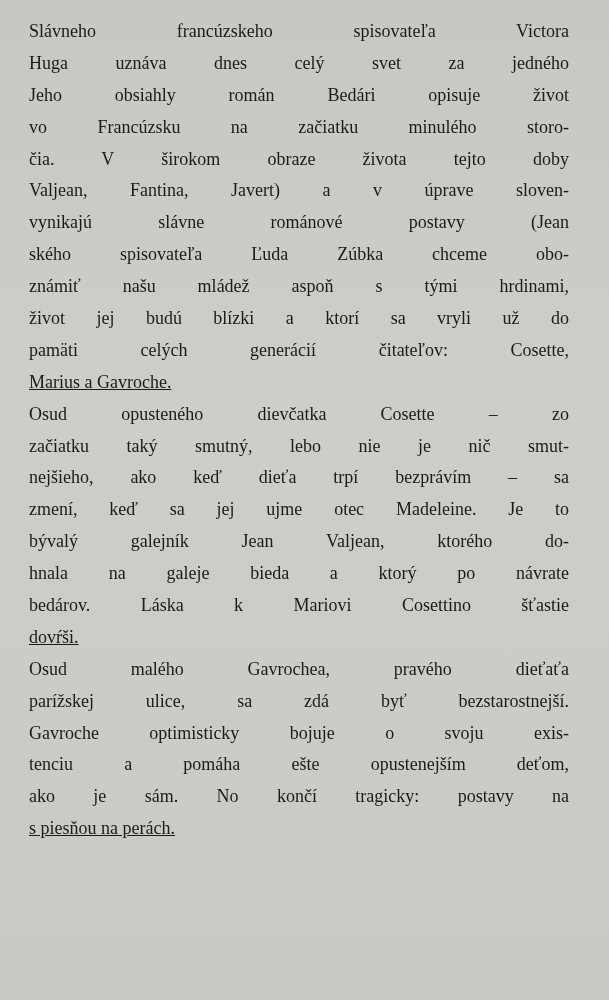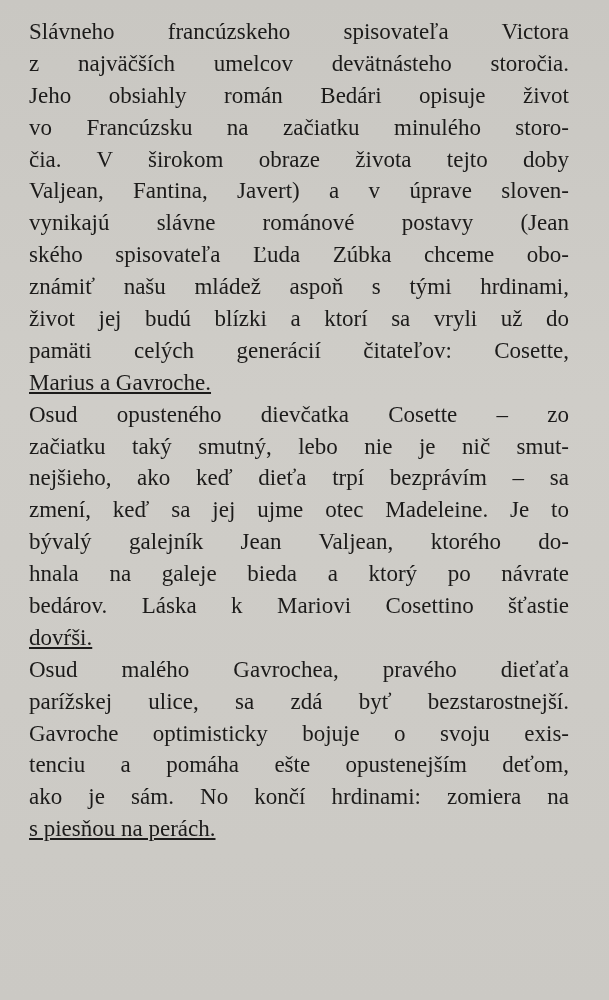--- a/index.html
+++ b/index.html
@@ -19,21 +19,21 @@
       top: 0;
       width: 609px;
       height: 1000px;
     }
     .text-block {
       position: absolute;
       left: 29px;
       top: 16px;
       width: 540px;
       font-family: "Liberation Serif", "DejaVu Serif", serif;
-      font-size: 23px;
+      font-size: 18px;
       line-height: 31.9px;
       color: #1c1b1a;
     }
     .line {
       display: block;
       white-space: nowrap;
       text-align: justify;
       text-align-last: justify;
       height: 31.9px;
     }
@@ -43,21 +43,21 @@
     }
   </style>
 </head>
 <body>
 
 <div class="page">
   <div class="text-block">
 
     <div>
       <span class="line">Slávneho francúzskeho spisovateľa Victora</span>
-      <span class="line">z najväčších umelcov devätnásteho storočia.</span>
+      <span class="line">Huga uznáva dnes celý svet za jedného</span>
       <span class="line">Jeho obsiahly román Bedári opisuje život</span>
       <span class="line">vo Francúzsku na začiatku minulého storo-</span>
       <span class="line">čia. V širokom obraze života tejto doby</span>
       <span class="line">Valjean, Fantina, Javert) a v úprave sloven-</span>
       <span class="line">vynikajú slávne románové postavy (Jean</span>
       <span class="line">ského spisovateľa Ľuda Zúbka chceme obo-</span>
       <span class="line">známiť našu mládež aspoň s tými hrdinami,</span>
       <span class="line">život jej budú blízki a ktorí sa vryli už do</span>
       <span class="line">pamäti celých generácií čitateľov: Cosette,</span>
       <span class="line last">Marius a Gavroche.</span>
@@ -72,18 +72,18 @@
       <span class="line">hnala na galeje bieda a ktorý po návrate</span>
       <span class="line">bedárov. Láska k Mariovi Cosettino šťastie</span>
       <span class="line last">dovŕši.</span>
     </div>
 
     <div>
       <span class="line">Osud malého Gavrochea, pravého dieťaťa</span>
       <span class="line">parížskej ulice, sa zdá byť bezstarostnejší.</span>
       <span class="line">Gavroche optimisticky bojuje o svoju exis-</span>
       <span class="line">tenciu a pomáha ešte opustenejším deťom,</span>
-      <span class="line">ako je sám. No končí hrdinami: zomiera na</span>
+      <span class="line">ako je sám. No končí tragicky: postavy na</span>
       <span class="line last">s piesňou na perách.</span>
     </div>
 
   </div>
 </div>
 
 </body></html>

